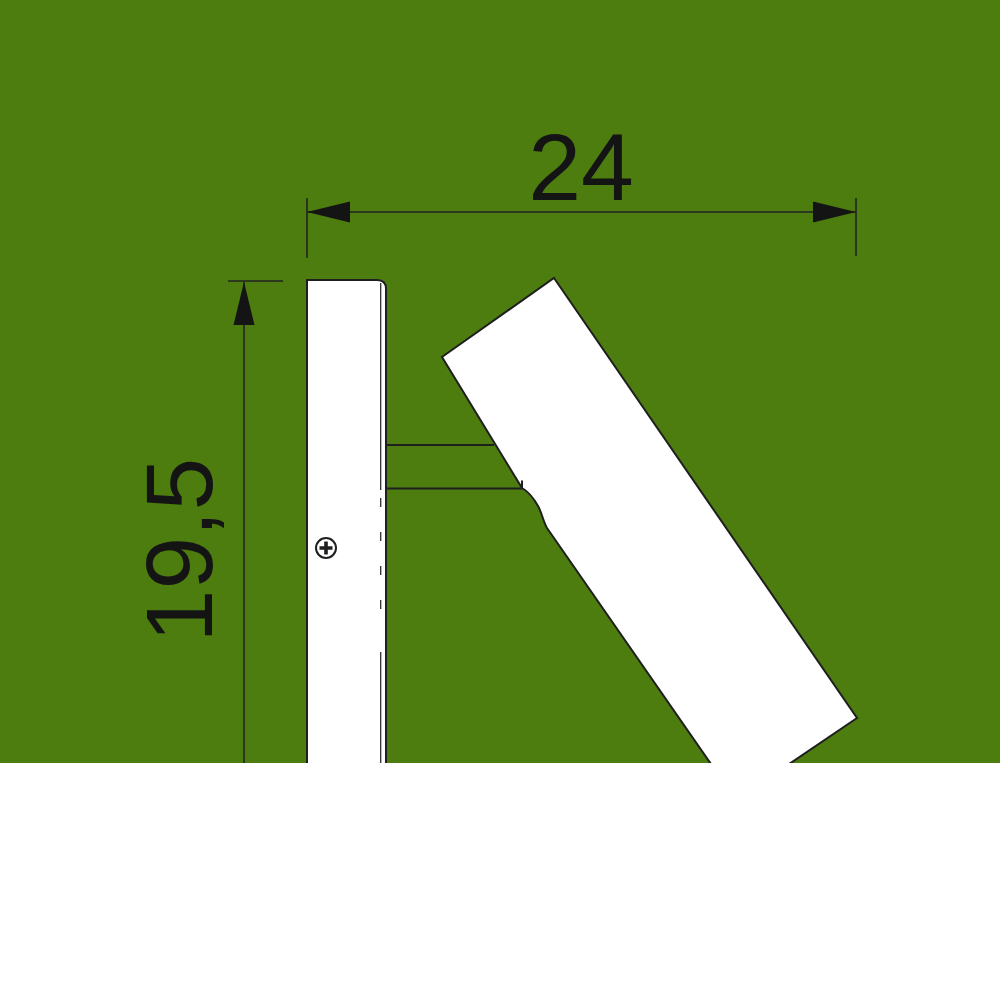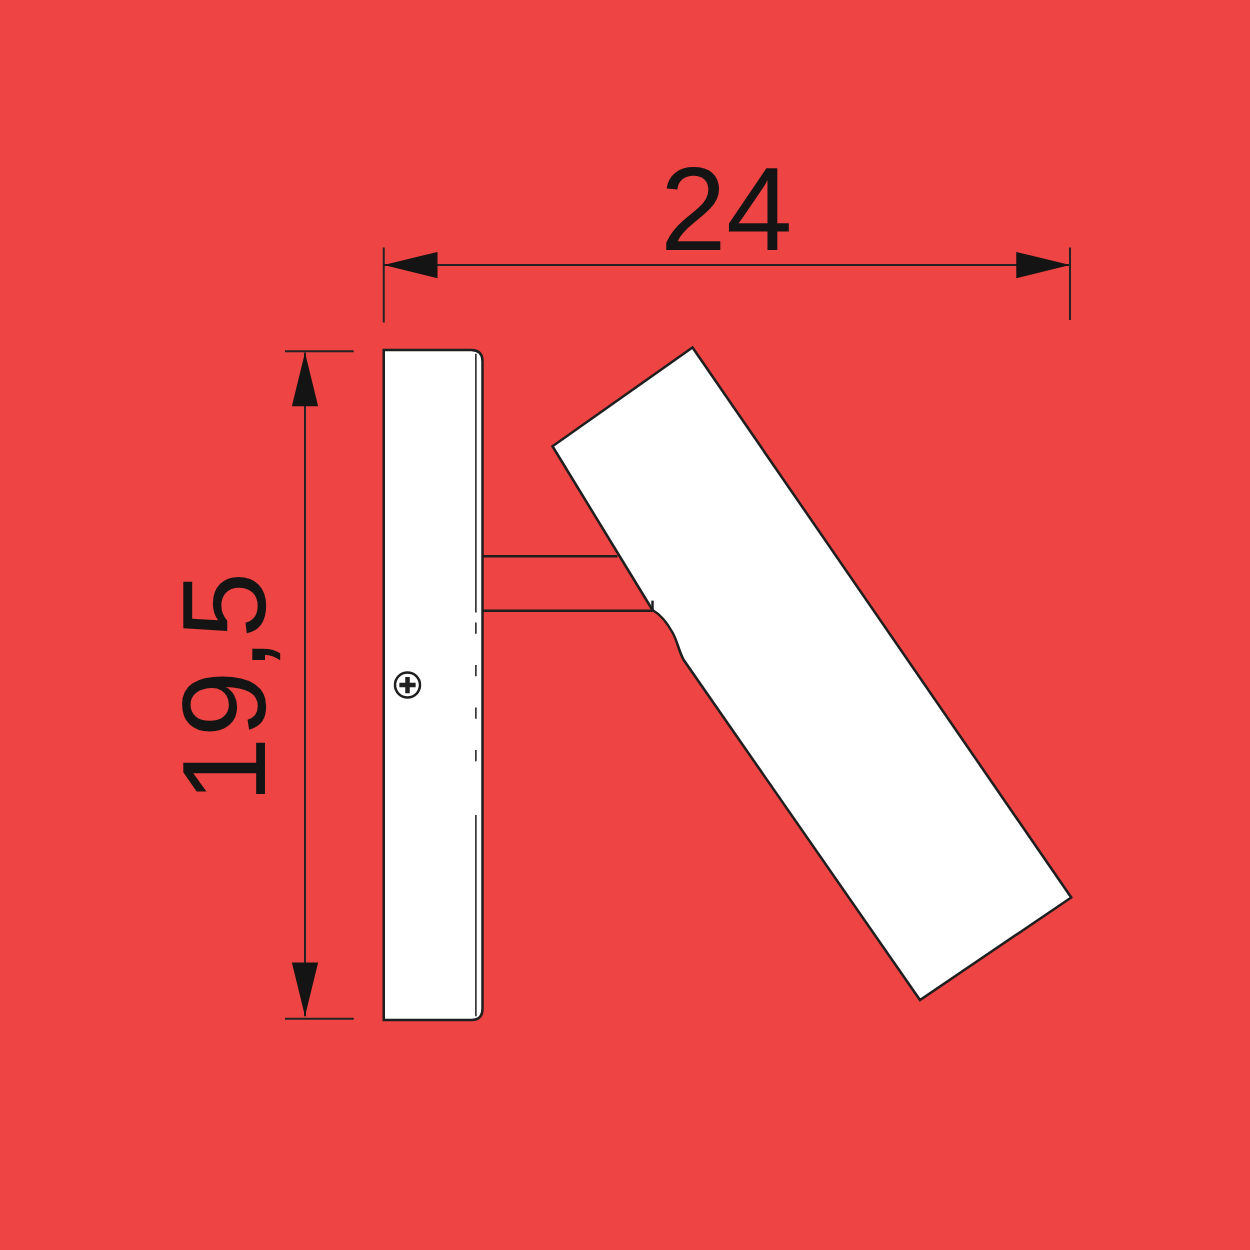--- a/index.html
+++ b/index.html
@@ -3,22 +3,22 @@
 <meta charset="utf-8">
 <style>
   html, body {
     margin: 0;
     padding: 0;
     background: #ffffff;
   }
   .canvas {
     position: relative;
     width: 1000px;
-    height: 1000px;
-    background: #ef4444;
+    height: 763px;
+    background: #4d7c0f;
     overflow: hidden;
     font-family: "Liberation Sans", sans-serif;
   }
   svg.drawing {
     position: absolute;
     inset: 0;
     width: 1000px;
     height: 1000px;
   }
   .obj-line {

